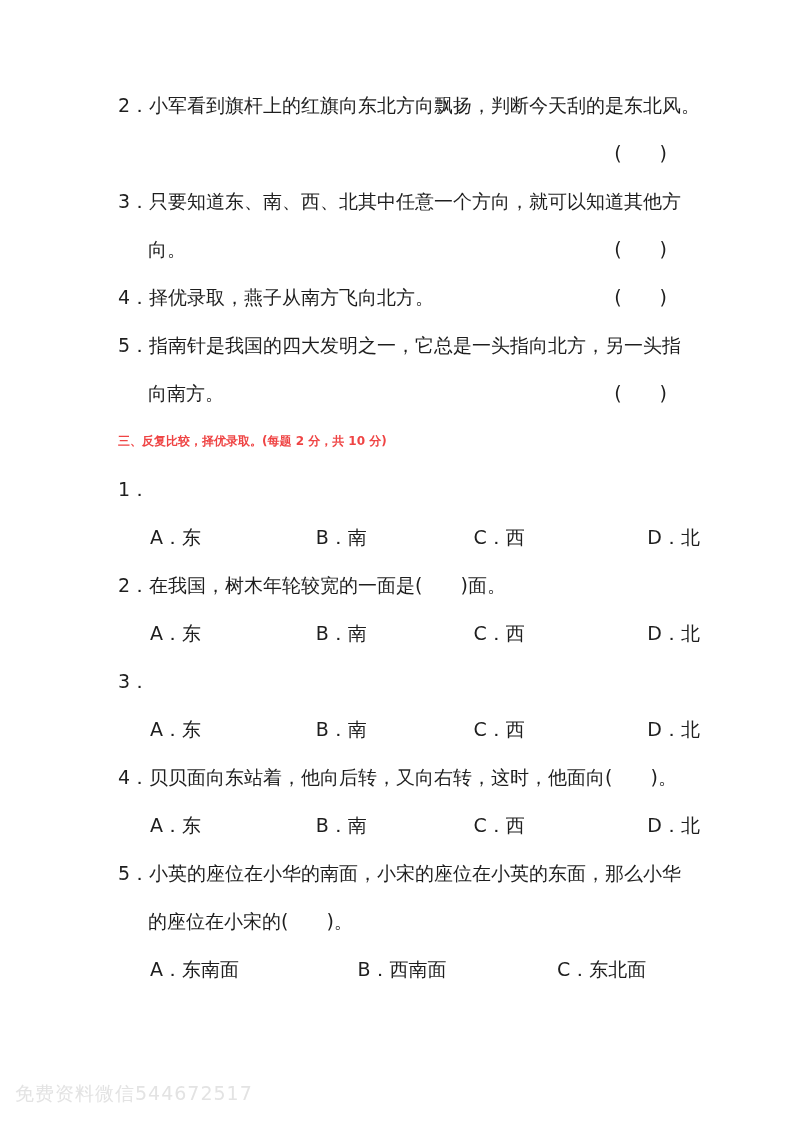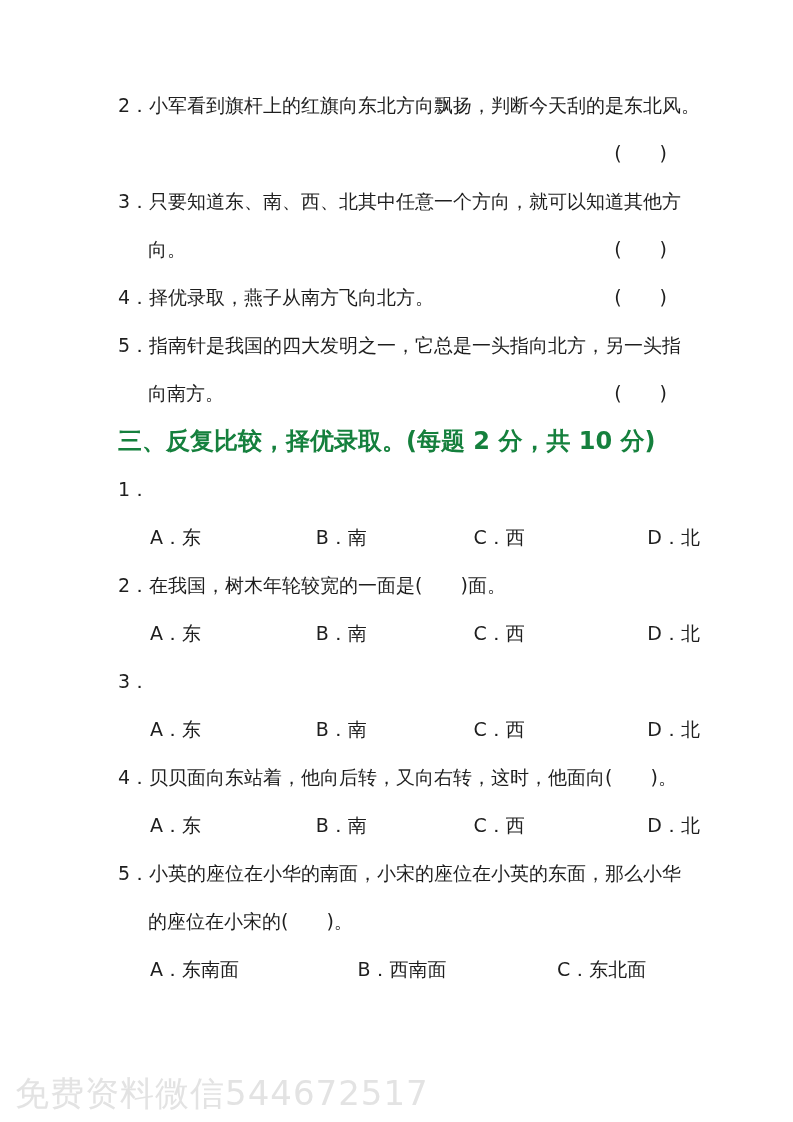--- a/index.html
+++ b/index.html
@@ -28,41 +28,41 @@
   .line.cont { padding-left: 30px; }
   .qnum { flex: 0 0 auto; }
   .qtext { flex: 0 1 auto; }
   .blank {
     margin-left: auto;
     margin-right: 33px;
     flex: 0 0 auto;
   }
   .section-title {
     line-height: 48px;
-    font-size: 24px;
+    font-size: 12px;
     font-weight: 700;
     white-space: pre;
-    color: #15803d;
+    color: #ef4444;
   }
   .options {
     display: flex;
     padding-left: 32px;
     line-height: 48px;
     white-space: pre;
     justify-content: space-between;
   }
   .opt  { flex: 0 0 auto; display: inline-block; }
   .opt0 { width: 135px; }
   .opt1 { width: 127px; }
   .opt2 { width: 143px; }
   .watermark {
     position: absolute;
     left: 15px;
     top: 1078px;
-    font-size: 34px;
+    font-size: 19px;
     line-height: 30px;
     letter-spacing: 1px;
     white-space: pre;
   }
 </style>
 </head>
 <body>
 
 <div class="page" style="color: rgb(30, 30, 30); background: rgb(255, 255, 255);">
   <div class="content">

